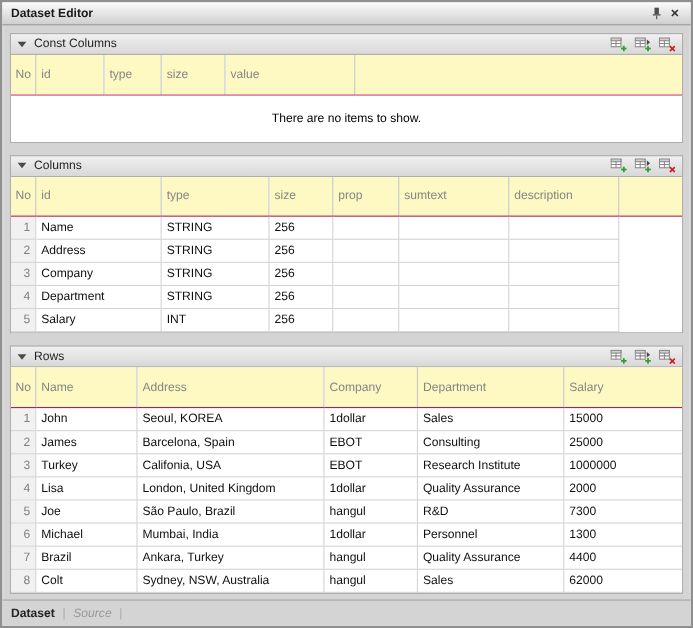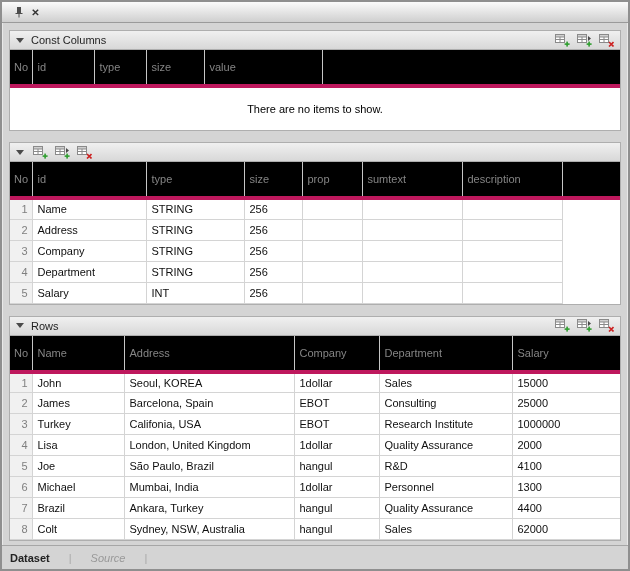--- a/index.html
+++ b/index.html
@@ -51,28 +51,28 @@
   }
   .sec-title { flex:1; color:#1f1f1f; }
   .sec-tools { display:flex; gap:4px; }
   .tool-btn { width:18px; height:15px; display:flex; align-items:center; justify-content:center; }
 
   .grid { border:1px solid #aeaeae; border-top:none; background:#fff; }
 
   table { width:100%; border-collapse:collapse; table-layout:fixed; }
   th {
     height:36px;
-    background:#000000;
+    background:#fef9c3;
     color:#858585;
     font-weight:normal;
     font-size:11px;
     text-align:left;
     padding:0 5px;
     border-right:1px solid #c6c6c6;
-    border-bottom:4px solid #be185d;
+    border-bottom:1px solid #be185d;
     overflow:hidden; white-space:nowrap;
   }
   td {
     height:21px;
     padding:0 5px;
     font-size:11px;
     color:#0f0f0f;
     background:#fff;
     border-right:1px solid #d4d4d4;
     border-bottom:1px solid #d4d4d4;
@@ -92,32 +92,32 @@
   }
 
   
   .footer {
     flex:0 0 24px;
     margin-top:auto;
     border-top:1px solid #a6a6a6;
     background:#d4d4d4;
     display:flex; align-items:center;
     padding:0 8px;
-    gap:12px;
   }
   .footer .tab-active { font-weight:bold; color:#222; }
   .footer .tab-inactive { color:#999;font-style:italic; }
   .footer .sep { color:#aaa; margin:0 7px; }
 </style>
 </head>
 <body>
 
 <div class="panel">
 
   <div class="titlebar">
+    <span class="title">Dataset Editor</span>
     <span class="tbtn">
       <svg width="12" height="12" viewBox="0 0 12 12">
         <rect x="4" y="1" width="4" height="6" fill="#4d4d4d"></rect>
         <line x1="2.5" y1="7.5" x2="9.5" y2="7.5" stroke="#4d4d4d" stroke-width="1"></line>
         <line x1="6" y1="8" x2="6" y2="11.5" stroke="#4d4d4d" stroke-width="1"></line>
       </svg>
     </span>
     <span class="tbtn">
       <span class="close-glyph">✕</span>
     </span>
@@ -185,20 +185,21 @@
         </table>
         <div class="empty-area">
           <span>There are no items to show.</span>
         </div>
       </div>
     </div>
 
     <div class="section">
       <div class="sec-header">
         <span class="collapse-arrow"></span>
+        <span class="sec-title">Columns</span>
         <span class="sec-tools">
           <span class="tool-btn">
             <svg width="15" height="13" viewBox="0 0 15 13">
               <rect x="0.5" y="0.5" width="9" height="8" fill="#fff" stroke="#8a8a8a"></rect>
               <rect x="0.5" y="0.5" width="9" height="2.5" fill="#d0d0d0" stroke="#8a8a8a"></rect>
               <line x1="0.5" y1="5.5" x2="9.5" y2="5.5" stroke="#8a8a8a"></line>
               <line x1="5" y1="3" x2="5" y2="8.5" stroke="#8a8a8a"></line>
               <rect x="11.3" y="7.6" width="1.6" height="5" fill="#2f9e2f"></rect>
               <rect x="9.6" y="9.3" width="5" height="1.6" fill="#2f9e2f"></rect>
             </svg>
@@ -394,21 +395,21 @@
               <td>1dollar</td>
               <td>Quality Assurance</td>
               <td>2000</td>
             </tr>
             <tr>
               <td class="no">5</td>
               <td>Joe</td>
               <td>São Paulo, Brazil</td>
               <td>hangul</td>
               <td>R&amp;D</td>
-              <td>4100</td>
+              <td>7300</td>
             </tr>
             <tr>
               <td class="no">6</td>
               <td>Michael</td>
               <td>Mumbai, India</td>
               <td>1dollar</td>
               <td>Personnel</td>
               <td>1300</td>
             </tr>
             <tr>

